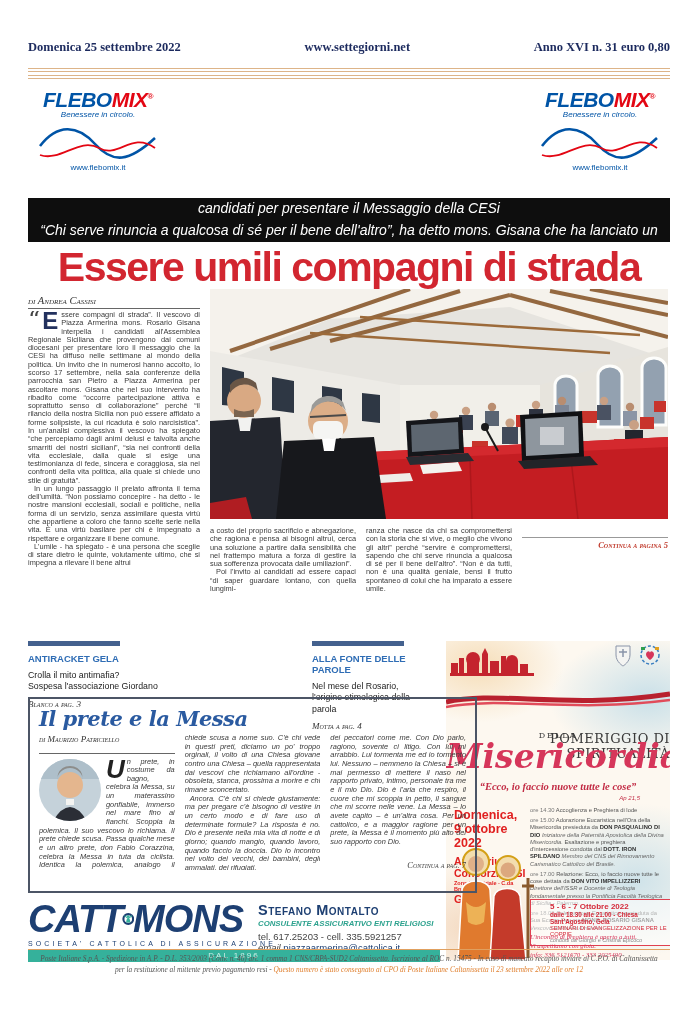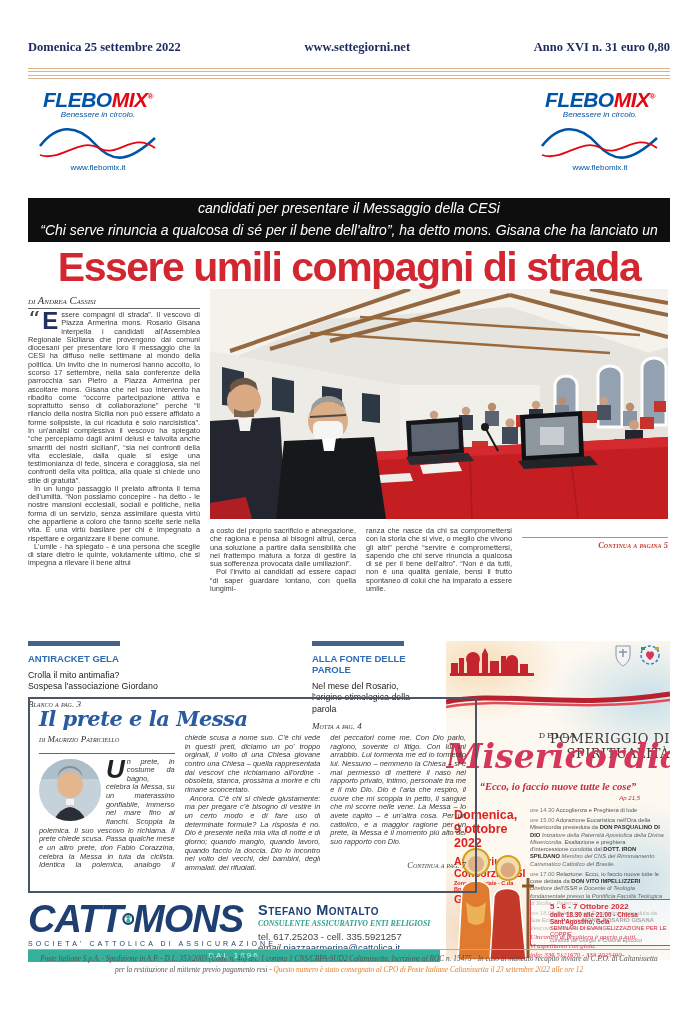--- a/index.html
+++ b/index.html
@@ -113,21 +113,21 @@
              font-size:8.5px;color:#444;margin-top:14px;}
   
   .cat{position:absolute;left:28px;top:900px;width:412px;height:62px;}
   .cat-left{position:absolute;left:0;top:0;width:215px;}
   .cat-logo{font-weight:800;font-size:38px;letter-spacing:-1px;color:#1d3f72;line-height:1;display:flex;align-items:center;font-style:italic;}
   .cat-sub{font-size:7px;letter-spacing:3.1px;color:#1d3f72;margin-top:2px;white-space:nowrap;}
   .cat-band{position:absolute;left:0;bottom:0;width:412px;height:13px;background:#35b19b;text-align:center;
             font-size:8px;letter-spacing:2px;color:#cdeee6;line-height:13px;}
   .cat-right{position:absolute;left:230px;top:2px;width:182px;}
   .cat-name{font-size:14.5px;font-weight:bold;color:#1d3f72;font-variant:small-caps;letter-spacing:0.5px;}
-  .cat-role{font-size:7.8px;font-weight:bold;font-style:italic;color:#2da28e;margin-top:1px;font-family:Liberation Serif, serif;}
+  .cat-role{font-size:7.8px;font-weight:bold;font-style:italic;color:#2da28e;margin-top:1px;}
   .cat-tel{font-size:9.5px;color:#444;margin-top:3px;}
   .cat-mail{font-size:9.5px;color:#444;}
   .cat-mail .addr{color:#1d3f72;}
   
   .footer{position:absolute;left:28px;right:28px;top:949px;border-top:1px solid #e0a060;padding-top:4px;
           text-align:center;font-family:Liberation Serif, serif;font-style:italic;font-size:7.3px;
           line-height:1.45;color:#555;}
   .footer .orange{color:#e08030;}
 </style>
 </head>

